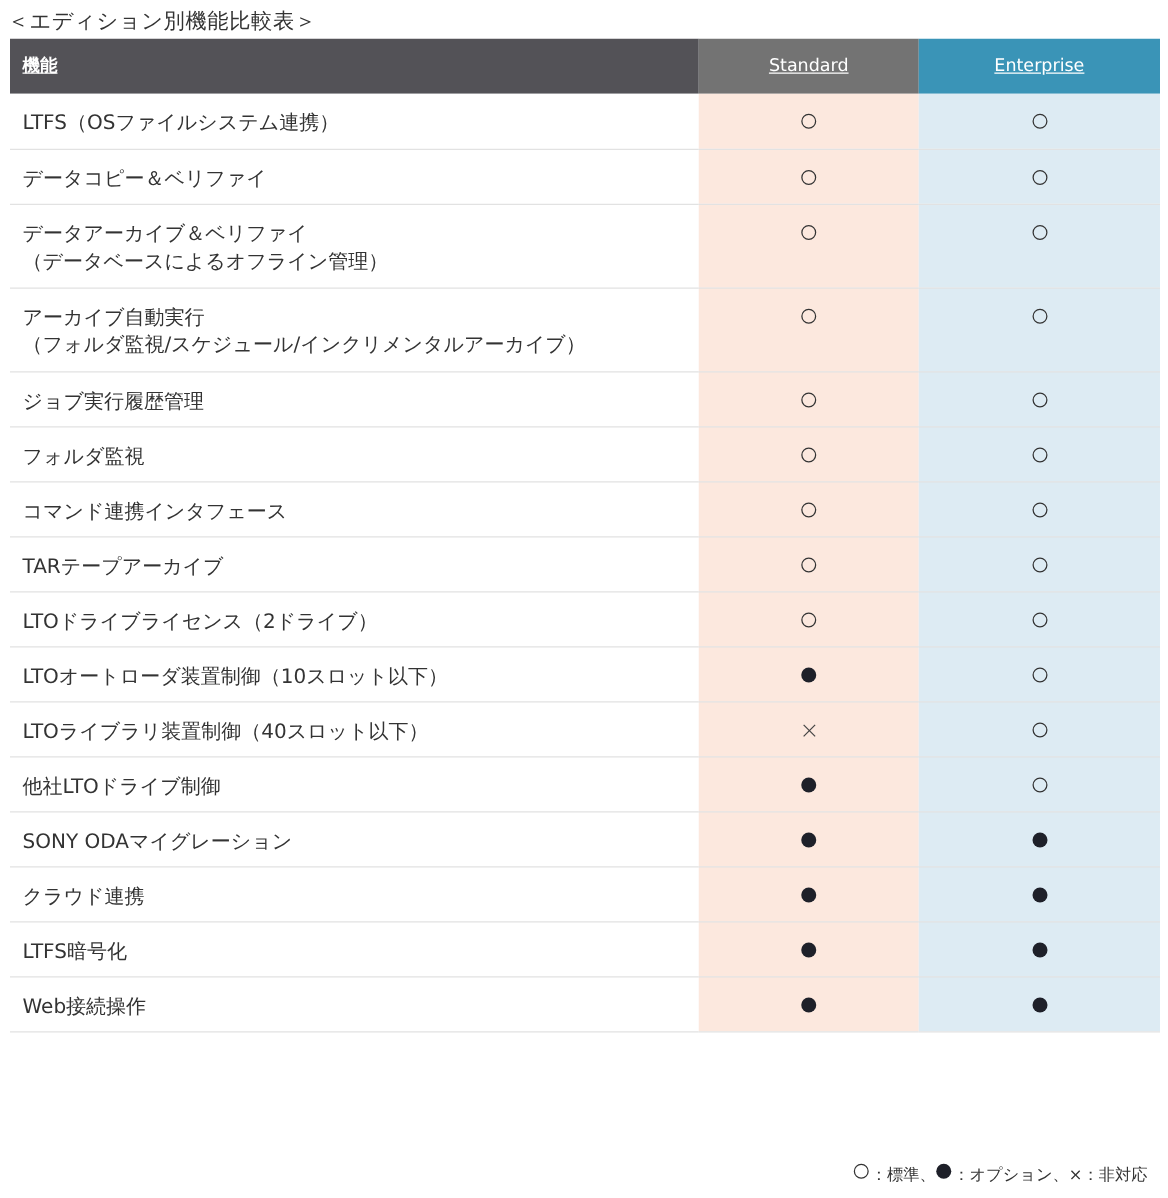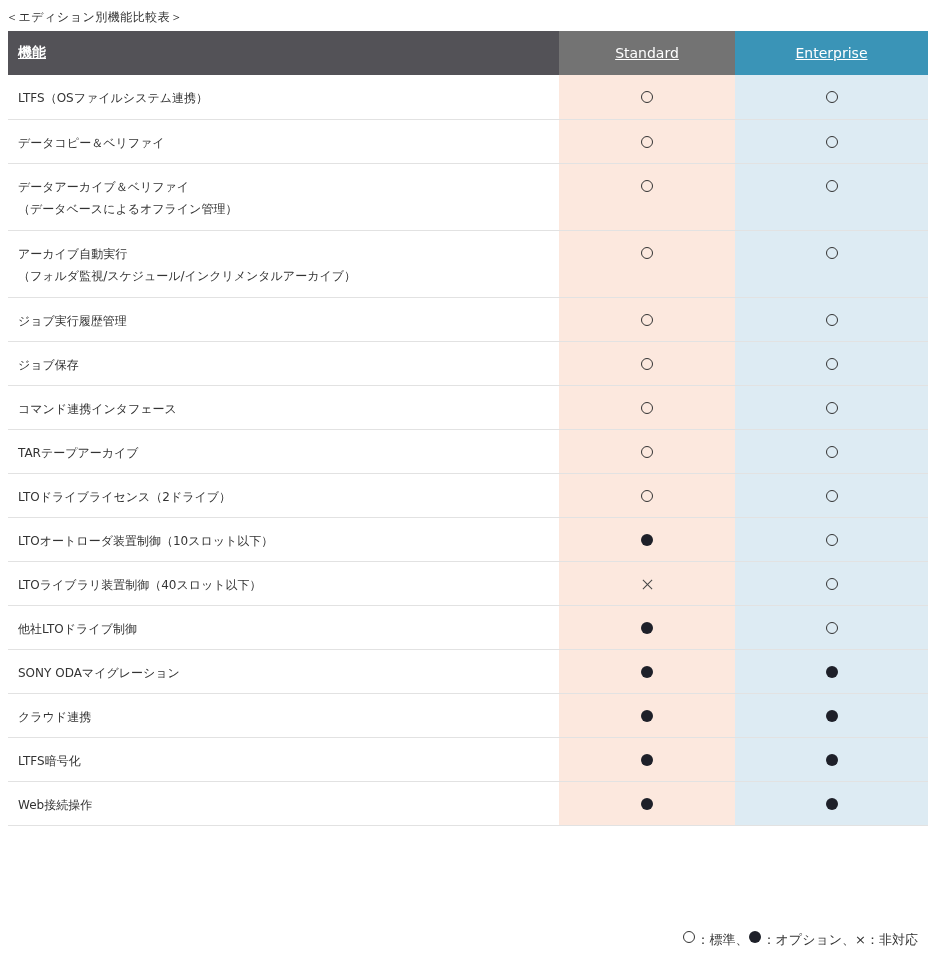--- a/index.html
+++ b/index.html
@@ -3,39 +3,39 @@
 <meta charset="utf-8">
 <style>
   html, body { margin: 0; padding: 0; background: #ffffff; }
   body {
     width: 934px; height: 958px; position: relative; overflow: hidden;
     font-family: "DejaVu Sans", "Liberation Sans", sans-serif;
     color: #333333;
   }
   .caption {
     position: absolute; left: 6px; top: 6px;
-    font-size: 12px; line-height: 22px; color: #333;
+    font-size: 17px; line-height: 22px; color: #333;
     letter-spacing: 0.5px;
   }
   table.cmp {
     position: absolute; left: 8px; top: 31px;
     width: 920px; border-collapse: collapse; table-layout: fixed;
   }
   table.cmp col.c-feat { width: 551px; }
   table.cmp col.c-std { width: 176px; }
   table.cmp col.c-ent { width: 193px; }
   thead th {
     height: 44px; padding: 0; font-weight: normal; font-size: 14px; color: #fff; text-decoration: underline;
   }
   th.h-feat { background: #535257; text-align: left; padding-left: 10px; font-weight: bold; }
   th.h-std { background: #737373; text-align: center; }
   th.h-ent { background: #3a94b7; text-align: center; }
   tbody td {
     border-bottom: 1px solid #e2e2e2;
-    font-size: 12px; padding: 0; vertical-align: top;
+    font-size: 16px; padding: 0; vertical-align: top;
   }
   tbody tr { height: 44px; }
   tbody tr.tall { height: 67px; }
   td.feat { padding: 12px 10px 0 10px; line-height: 22px; background: #fff; }
   td.std { background: #fce8de; text-align: center; }
   td.ent { background: #ddebf3; text-align: center; }
   .mark {
     display: inline-block; margin-top: 16px; width: 12px; height: 12px;
     box-sizing: border-box; border-radius: 50%;
   }
@@ -108,21 +108,21 @@
       </tr>
       <tr>
         <td class="feat">
           <div>ジョブ実行履歴管理</div>
         </td>
         <td class="std"><span class="mark standard" title="○"></span></td>
         <td class="ent"><span class="mark standard" title="○"></span></td>
       </tr>
       <tr>
         <td class="feat">
-          <div>ジョブ保存</div>
+          <div>フォルダ監視</div>
         </td>
         <td class="std"><span class="mark standard" title="○"></span></td>
         <td class="ent"><span class="mark standard" title="○"></span></td>
       </tr>
       <tr>
         <td class="feat">
           <div>コマンド連携インタフェース</div>
         </td>
         <td class="std"><span class="mark standard" title="○"></span></td>
         <td class="ent"><span class="mark standard" title="○"></span></td>

